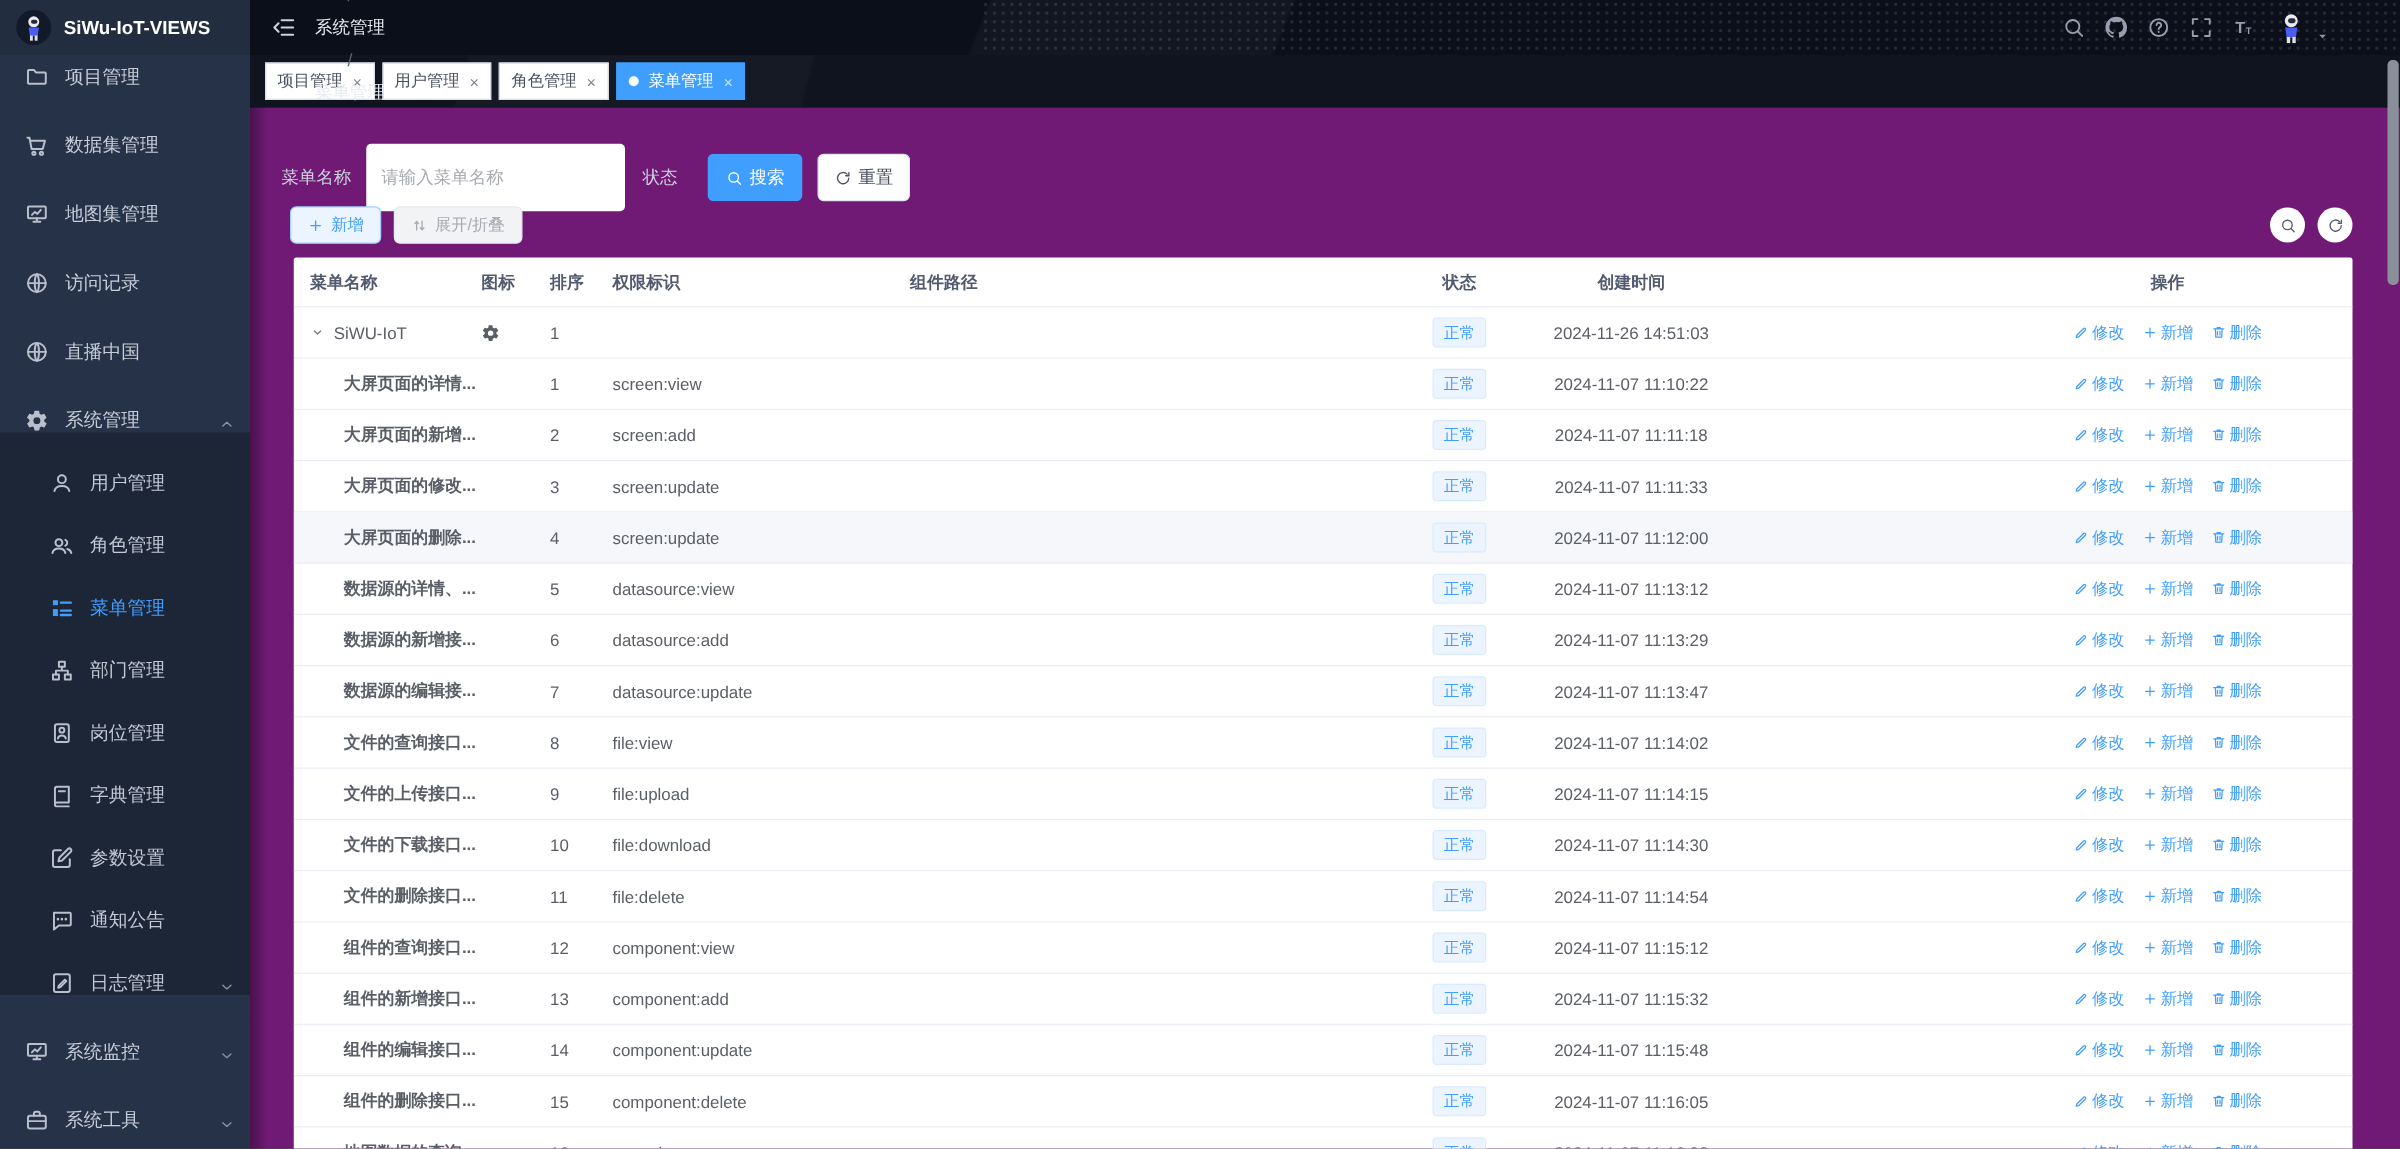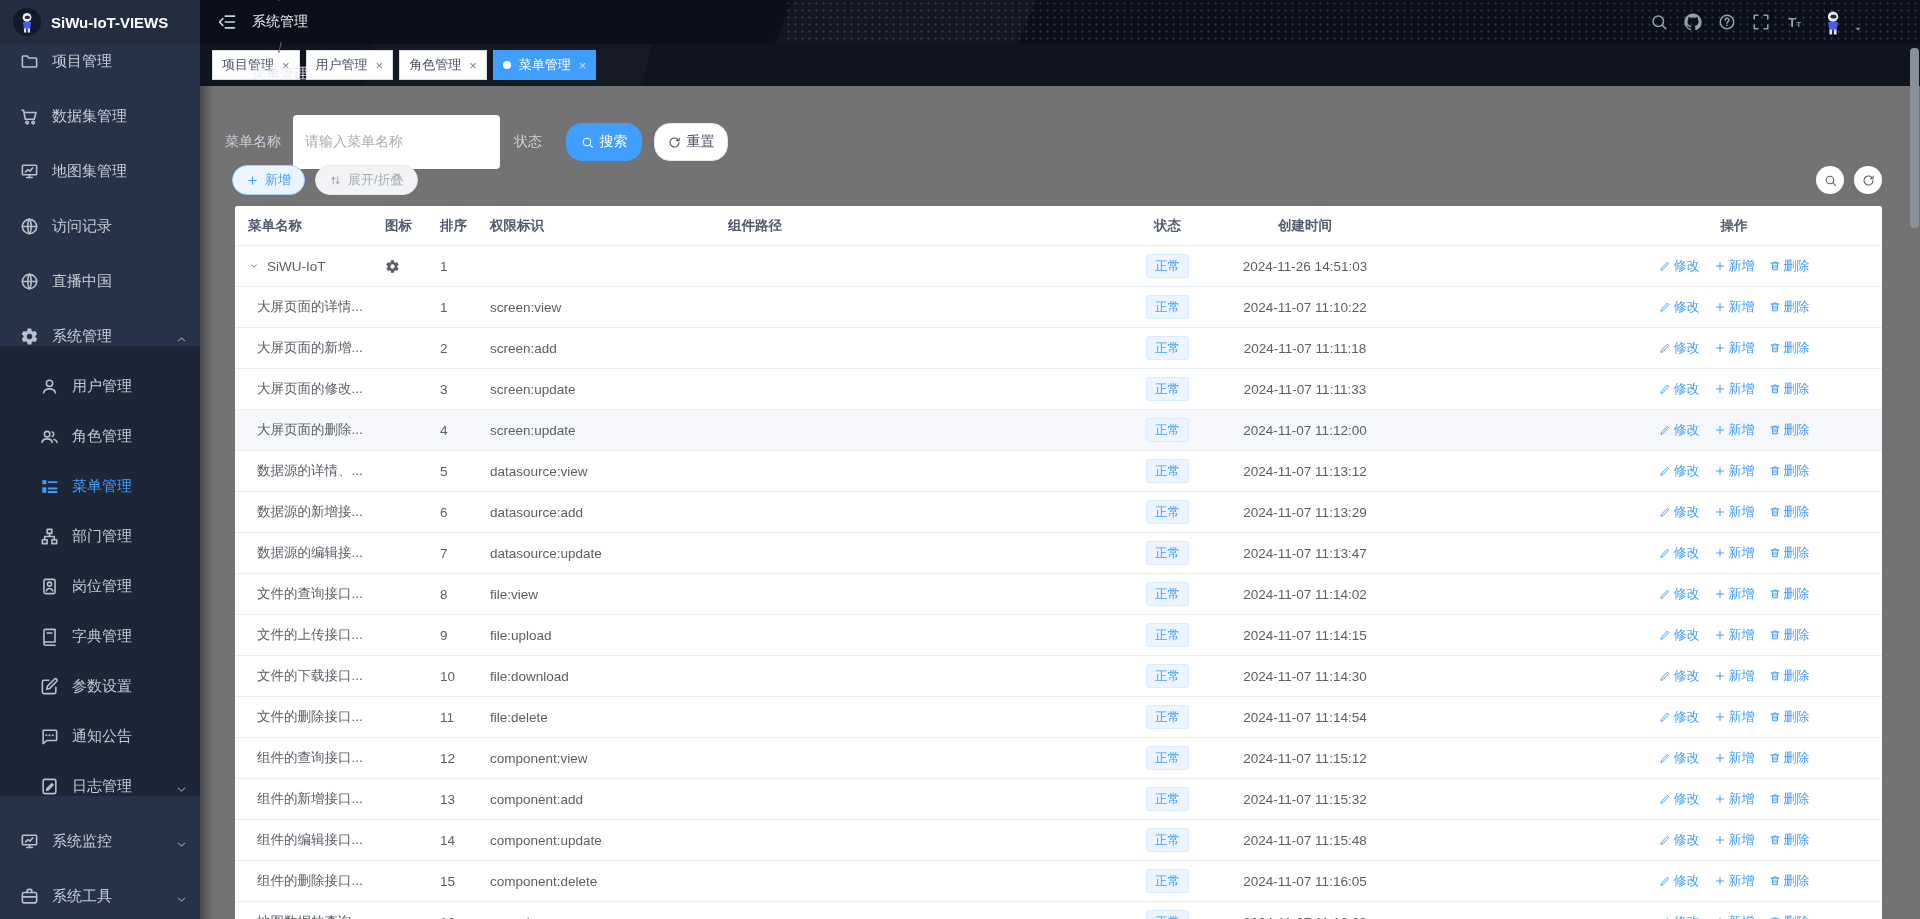--- a/index.html
+++ b/index.html
@@ -52,34 +52,34 @@
   .mi{height:55px;display:flex;align-items:flex-end;gap:13px;padding:0 12px 0 20px;
       color:#c6ccd8;font-size:15px;cursor:pointer;}
   .mi svg.icn{width:19px;height:19px;flex:0 0 auto;color:#b9c0cc;}
   .mi .arrow{margin-left:auto;width:13px;height:13px;color:#8b93a5;}
   .submenu{background:#1c2637;}
   .submenu .mi{height:50px;padding-left:40px;color:#c2c8d4;}
   .mi.active{color:#409eff;}
   .mi.active svg.icn{color:#409eff;}
 
   
-  .main{position:absolute;left:200px;top:86px;right:0;bottom:0;background:#737373;}
+  .main{position:absolute;left:200px;top:86px;right:0;bottom:0;background:#701a75;}
   .main::before{content:'';position:absolute;left:0;top:-42px;bottom:0;width:14px;
      background:linear-gradient(90deg,rgba(0,0,0,.35),transparent);pointer-events:none;z-index:3;}
 
   .filters{position:absolute;left:25px;top:29px;display:flex;align-items:center;font-size:14px;color:#ccd1dc;}
   .f-label{margin-right:12px;}
   .input-box{width:183px;height:22px;background:#fff;border-radius:4px;display:flex;align-items:center;
              padding:16px 12px;cursor:text;}
   .ph{color:#a8abb2;font-size:14px;}
   .select-box{margin-left:13px;width:272px;height:38px;background:#fff;border-radius:4px;display:flex;
               align-items:center;padding:0 12px;cursor:pointer;}
   .select-box .ph{flex:1;}
   .select-box .caret{color:#a8abb2;margin-bottom:0;}
-  .btn{display:inline-flex;align-items:center;justify-content:center;gap:6px;border-radius:16px;
+  .btn{display:inline-flex;align-items:center;justify-content:center;gap:6px;border-radius:5px;
        font-size:14px;cursor:pointer;border:1px solid transparent;box-sizing:border-box;}
   .btn svg{width:14px;height:14px;}
   .btn.primary{margin-left:12px;width:76px;height:38px;background:#409eff;color:#fff;}
   .btn.plain{margin-left:12px;width:74px;height:38px;background:#fff;color:#4a5060;border-color:#e2e5ea;}
 
   .toolbar{position:absolute;left:32px;top:79px;display:flex;gap:10px;}
   .btn.add{height:30px;padding:0 13px;background:#ecf5ff;border-color:#a0cfff;color:#409eff;font-size:13px;}
   .btn.toggle{height:30px;padding:0 13px;background:#f2f3f5;border-color:#e4e7ed;color:#a8abb2;font-size:13px;}
   .btn.add svg,.btn.toggle svg{width:13px;height:13px;}
 
@@ -89,21 +89,21 @@
   .tool svg{width:13px;height:13px;}
 
   
   .table{position:absolute;left:35px;top:120px;width:1647px;bottom:0;background:#fff;overflow:hidden;
          border-radius:2px 2px 0 0;}
   .trow{display:flex;align-items:center;height:41px;border-bottom:1px solid #ebeef5;
         font-size:13.5px;color:#5a5e66;box-sizing:border-box;}
   .thead .trow{height:40px;color:#515a6e;font-weight:bold;}
   .trow.hl{background:#f5f7fa;}
   .c-name{width:150px;padding-left:13px;display:flex;align-items:center;gap:7px;flex:0 0 auto;box-sizing:border-box;}
-  .row-child .c-name{padding-left:22px;}
+  .row-child .c-name{padding-left:40px;font-weight:bold;}
   .c-name .tcaret{width:12px;height:12px;color:#737880;cursor:pointer;flex:0 0 auto;}
   .c-icon{width:55px;flex:0 0 auto;display:flex;align-items:center;}
   .c-icon svg{width:15px;height:15px;color:#5a5e66;}
   .c-sort{width:50px;flex:0 0 auto;}
   .c-perm{width:130px;flex:0 0 auto;white-space:nowrap;}
   .c-path{width:270px;flex:0 0 auto;text-align:center;}
   .c-status{width:135px;margin-left:210px;flex:0 0 auto;display:flex;justify-content:center;}
   .c-time{width:140px;flex:0 0 auto;text-align:center;white-space:nowrap;}
   .c-actions{width:270px;margin-left:auto;margin-right:13px;flex:0 0 auto;display:flex;gap:14px;
              justify-content:center;align-items:center;}

